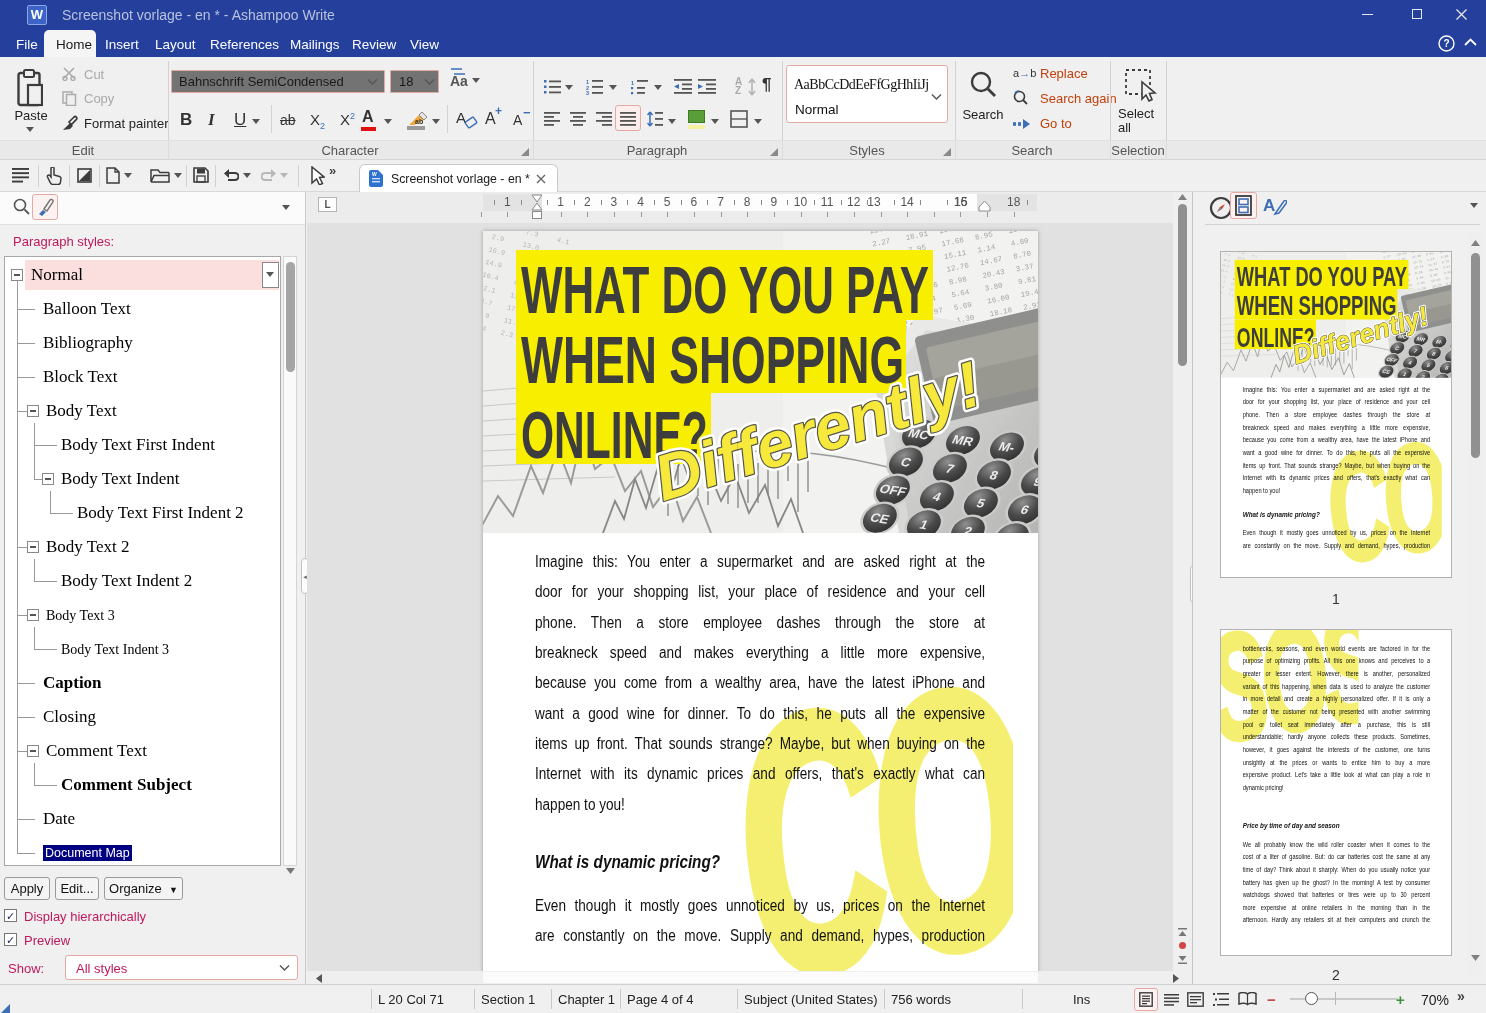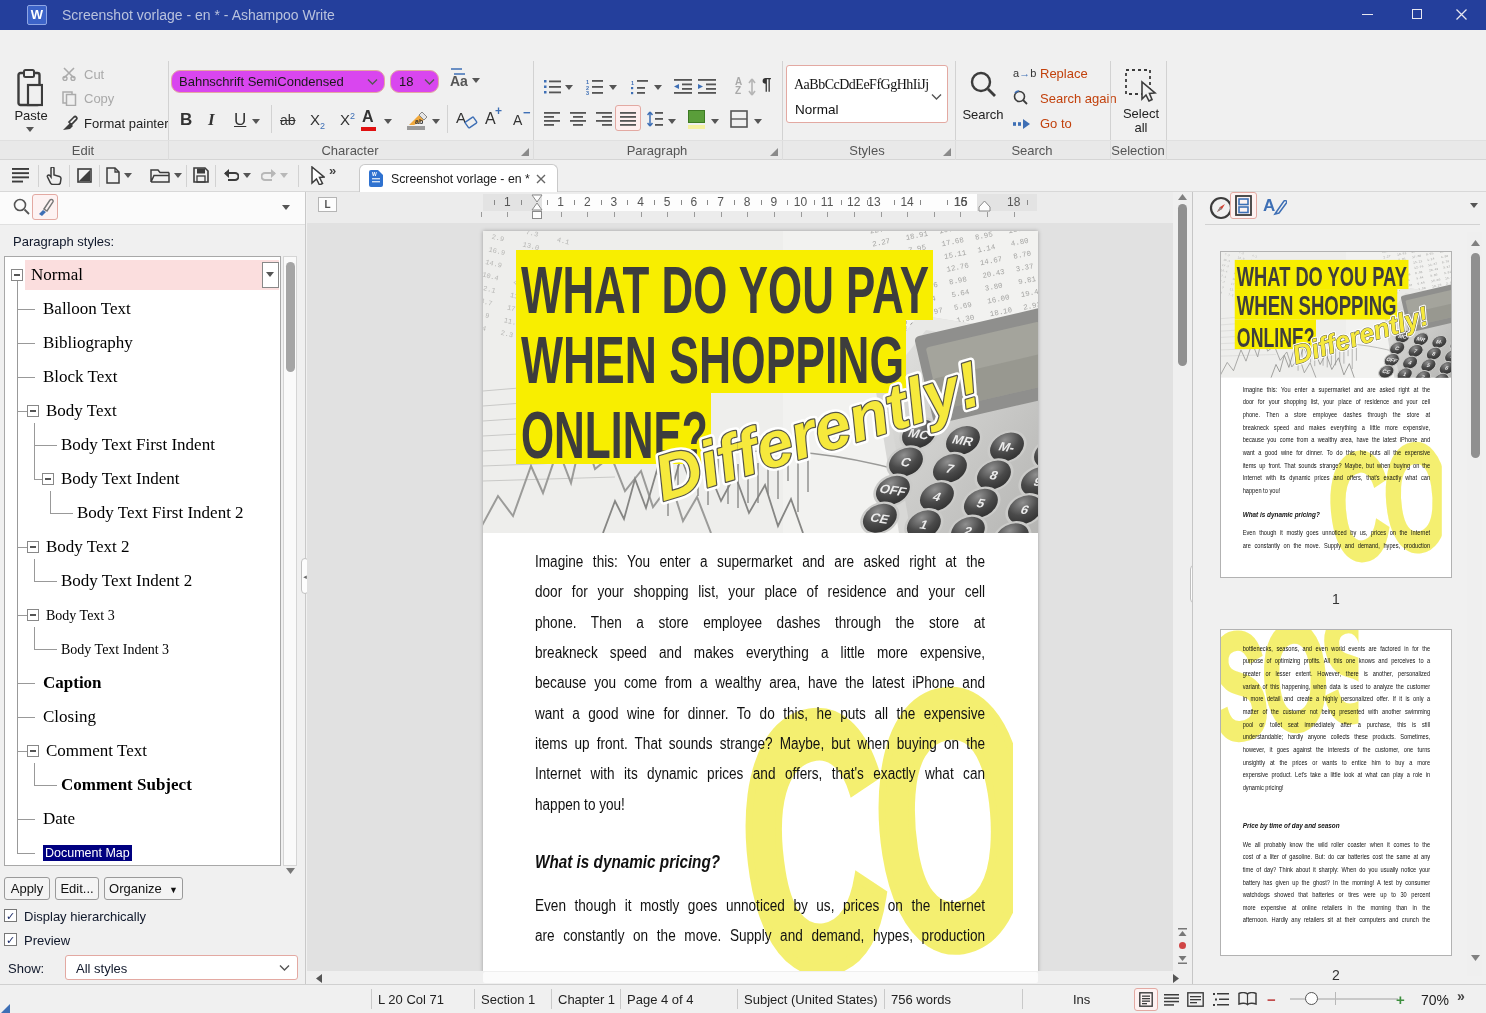--- a/index.html
+++ b/index.html
@@ -12,36 +12,36 @@
 
 #titlebar{left:0;top:0;width:1486px;height:30px;background:#243f9c}
 #menubar{left:0;top:30px;width:1486px;height:27px;background:#243f9c}
 .mtab{position:absolute;top:3px;height:24px;line-height:24px;color:#fff;font-size:13.5px}
 
 #ribbon{left:0;top:57px;width:1486px;height:103px;background:#f0f0f0;border-bottom:1px solid #d5d5d5}
 #grouplabels{position:absolute;left:0;top:83px;width:1486px;height:19px;background:#e9e9e9;border-top:1px solid #e0e0e0}
 .glabel{position:absolute;top:2px;font-size:13px;color:#555;text-align:center}
 .rbtn{position:absolute;font-size:13px;color:#c2410c}
 .gray{color:#a9a9a9}
-.combo{position:absolute;background:#d946ef;border:1px solid #e3a9a2;border-radius:9px;font-size:13px;color:#1a1a1a}
+.combo{position:absolute;background:#737373;border:1px solid #e3a9a2;border-radius:1px;font-size:13px;color:#1a1a1a}
 .dd{position:absolute;width:0;height:0;border-left:4px solid transparent;border-right:4px solid transparent;border-top:5px solid #555}
 
 #tabrow{left:0;top:160px;width:1486px;height:32px;background:#f0f0f0;border-bottom:1px solid #d8d8d8}
 #doctab{position:absolute;left:359px;top:4px;width:199px;height:28px;background:#fff;border:1px solid #c9c9c9;border-bottom:none;border-radius:6px 6px 0 0;font-size:13px;color:#1a1a1a}
 
 #lpanel{left:0;top:192px;width:306px;height:792px;background:#f0f0f0;border-right:1px solid #c9c9c9}
 #searchrow{position:absolute;left:0;top:0;width:305px;height:33px;background:#fbfbfb;border-bottom:1px solid #e0e0e0}
 #treebox{position:absolute;left:4px;top:64px;width:277px;height:610px;background:#fff;border:1px solid #a8a8a8}
 .trow{position:absolute;font-family:"Liberation Serif",serif;font-size:17px;color:#000;white-space:nowrap}
 .tline{position:absolute;background:#999}
 .tbox{position:absolute;width:12px;height:12px;background:#fff;border:1px solid #888}
 .tbox:after{content:"";position:absolute;left:2px;top:4px;width:6px;height:2px;background:#555}
 .btn{position:absolute;background:#f4f4f4;border:1px solid #9a9a9a;border-radius:3px;font-size:13px;color:#111;text-align:center}
 .cb{position:absolute;width:13px;height:13px;background:#fff;border:1px solid #777;font-size:11px;line-height:12px;text-align:center;color:#1b2a67}
-.lbl13{position:absolute;font-size:13px;color:#0f172a}
+.lbl13{position:absolute;font-size:13px;color:#be185d}
 
 #docarea{left:307px;top:192px;width:885px;height:792px;background:#e1e1e1}
 #ruler{position:absolute;left:0;top:0;width:885px;height:31px;background:#ececec}
 .rnum{position:absolute;top:3px;font-size:12px;color:#555;width:20px;text-align:center}
 
 .pg{position:absolute;left:0;top:0;width:555px;height:785px;background:#fff;overflow:hidden}
 .yb{position:absolute;background:#f8ee00}
 .htxt{position:absolute;font-weight:bold;color:#3d3d3d;white-space:nowrap;transform-origin:0 0}
 .bt{position:absolute;width:530px;transform:scaleX(0.8491);transform-origin:0 0;font-size:16px;line-height:30.33px;color:#111;text-align:justify}
 .bt div{text-align-last:justify}
@@ -60,20 +60,38 @@
 </head>
 <body>
 <div id="app">
   <div class="a" id="titlebar">
     <div class="a" style="left:27px;top:5px;width:20px;height:20px;background:#3c63c8;border:1px solid #8fa6e4;border-radius:2px;color:#fff;font-size:13px;font-weight:bold;text-align:center;line-height:18px">W</div>
     <div class="a" style="left:62px;top:7px;font-size:14px;color:#b9c2dd">Screenshot vorlage - en * - Ashampoo Write</div>
     <div class="a" style="left:1362px;top:14px;width:11px;height:1px;background:#e8e8f0"></div>
     <div class="a" style="left:1412px;top:9px;width:10px;height:10px;border:1px solid #e8e8f0"></div>
     <svg class="a" style="left:1456px;top:9px" width="11" height="11">
         <path d="M0.5,0.5 L10.5,10.5 M10.5,0.5 L0.5,10.5" stroke="#e8e8f0" stroke-width="1.3"></path>
+      </svg>
+  </div>
+  <div class="a" id="menubar">
+    <div class="a" style="left:44px;top:0;width:52px;height:27px;background:#f5f5f5;border-radius:5px 5px 0 0"></div>
+    <span class="mtab" style="left:16px">File</span>
+    <span class="mtab" style="left:56px;color:#1a1a1a">Home</span>
+    <span class="mtab" style="left:105px">Insert</span>
+    <span class="mtab" style="left:155px">Layout</span>
+    <span class="mtab" style="left:210px">References</span>
+    <span class="mtab" style="left:290px">Mailings</span>
+    <span class="mtab" style="left:352px">Review</span>
+    <span class="mtab" style="left:410px">View</span>
+    <svg class="a" style="left:1438px;top:5px" width="17" height="17" viewBox="0 0 17 17">
+        <circle cx="8.5" cy="8.5" r="7.5" fill="none" stroke="#fff" stroke-width="1.4"></circle>
+        <text x="8.5" y="12" font-size="10" fill="#fff" text-anchor="middle" font-family="Liberation Sans" font-weight="bold">?</text>
+      </svg>
+    <svg class="a" style="left:1464px;top:8px" width="13" height="9">
+        <path d="M1,7 L6.5,1.5 L12,7" fill="none" stroke="#fff" stroke-width="1.8"></path>
       </svg>
   </div>
   <div class="a" id="ribbon">
 
     <svg class="a" style="left:17px;top:12px" width="26" height="40" viewBox="0 0 26 40">
         <rect x="1.5" y="4" width="21" height="32" rx="2" fill="none" stroke="#3c3c3c" stroke-width="2.4"></rect>
         <rect x="7" y="1" width="10" height="7" rx="1.5" fill="#f0f0f0" stroke="#3c3c3c" stroke-width="2"></rect>
         <rect x="11" y="16" width="14" height="20" fill="#f0f0f0" stroke="#3c3c3c" stroke-width="2.2"></rect>
       </svg>
     <div class="a" style="left:10px;top:51px;width:42px;text-align:center;font-size:13px;color:#222">Paste</div>
@@ -277,21 +295,21 @@
         <rect x="5" y="3.2" width="3" height="3.6" fill="#3e6fb5"></rect>
         <path d="M10,0 L17,5 L10,10 Z" fill="#3e6fb5"></path>
       </svg>
     <div class="rbtn" style="left:1040px;top:59px">Go to</div>
     <div class="sep" style="left:1110px;top:4px;height:96px"></div>
 
     <svg class="a" style="left:1124px;top:11px" width="34" height="34" viewBox="0 0 34 34">
         <rect x="2" y="2" width="24" height="24" fill="none" stroke="#3c3c3c" stroke-width="1.8" stroke-dasharray="3,3"></rect>
         <path d="M18,14 L18,31 L22,27 L25,33 L28,31.5 L25.5,25.5 L31,25 Z" fill="#f0f0f0" stroke="#3c3c3c" stroke-width="1.6"></path>
       </svg>
-    <div class="a" style="left:1118px;top:50px;width:46px;text-align:center;font-size:13px;color:#222;line-height:14px">Select<br>all</div>
+    <div class="a" style="left:1118px;top:50px;width:46px;text-align:left;font-size:13px;color:#222;line-height:14px">Select<br>all</div>
     <div class="sep" style="left:1166px;top:4px;height:96px"></div>
 
     <div id="grouplabels">
       <div class="glabel" style="left:40px;width:86px">Edit</div>
       <div class="glabel" style="left:300px;width:100px">Character</div>
       <div class="glabel" style="left:607px;width:100px">Paragraph</div>
       <div class="glabel" style="left:817px;width:100px">Styles</div>
       <div class="glabel" style="left:982px;width:100px">Search</div>
       <div class="glabel" style="left:1088px;width:100px">Selection</div>
       <svg class="a" style="left:521px;top:7px" width="9" height="9">

